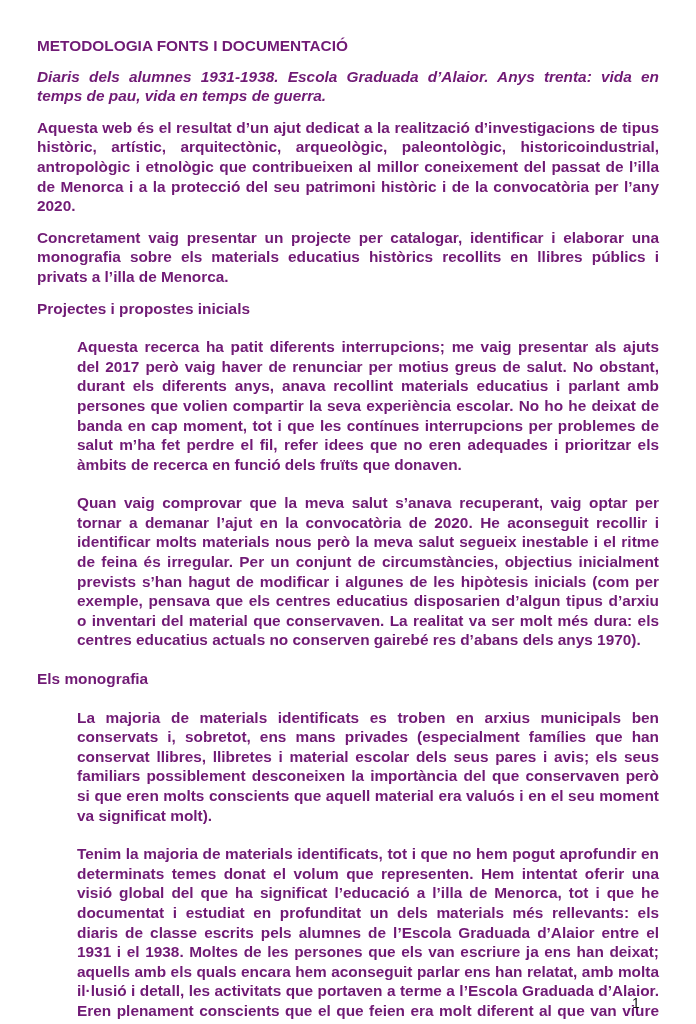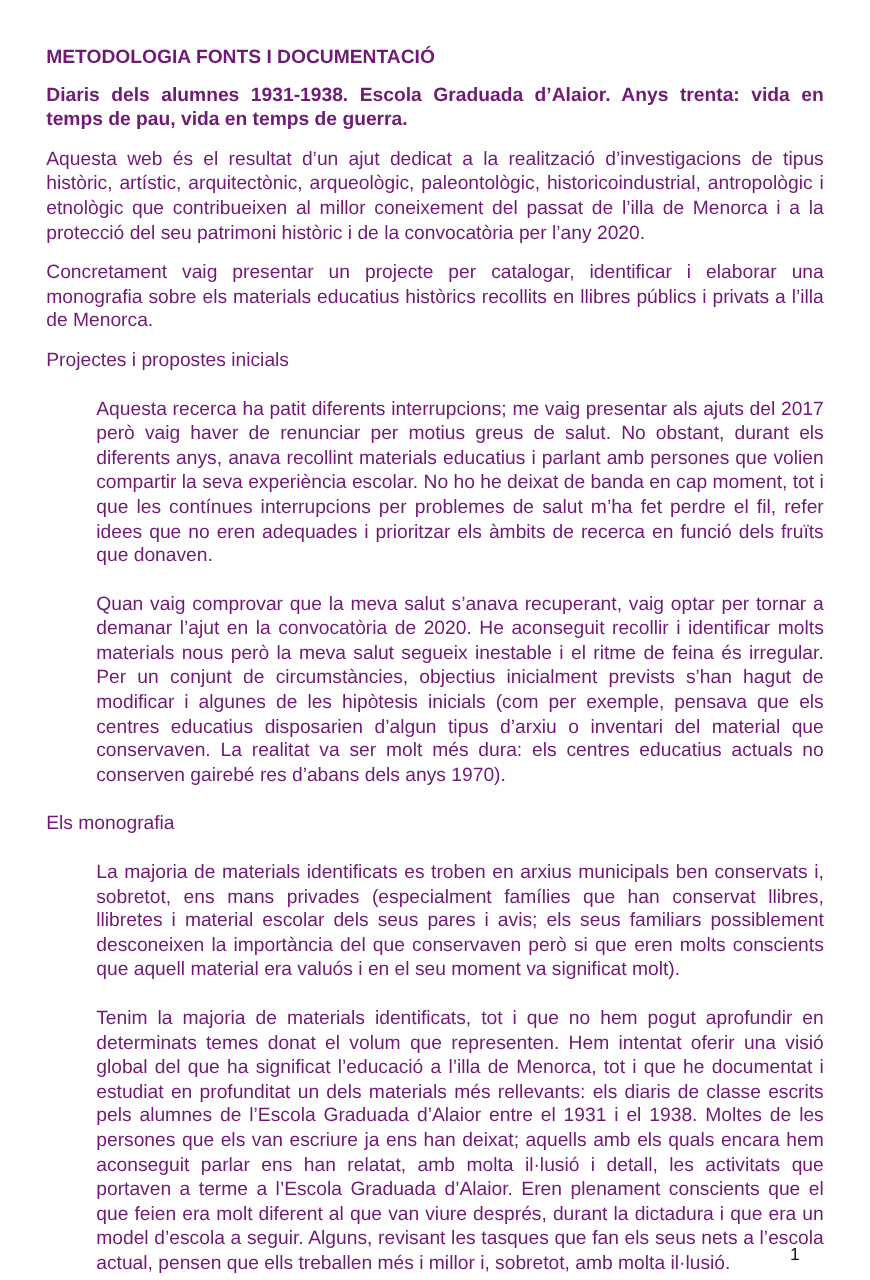--- a/index.html
+++ b/index.html
@@ -3,24 +3,24 @@
   <meta charset="utf-8">
   <style>
     html, body { margin: 0; padding: 0; background: #ffffff; }
     body { width: 696px; height: 1024px; position: relative; overflow: hidden; }
     .page {
       position: absolute; left: 37px; top: 36px; width: 622px;
       font-family: "Liberation Sans", sans-serif; color: #701a75;
       font-size: 15.4px; line-height: 19.6px;
     }
     .title { font-weight: bold; font-size: 15.4px; margin: 0 0 11px 0; }
-    .subtitle { font-weight: bold; margin: 0 0 12px 0; text-align: justify; }
-    p.body { margin: 0 0 12px 0; text-align: justify; }
+    .subtitle { font-weight: bold; margin: 0 0 12px 0; text-align: justify; font-style: italic; }
+    p.body { margin: 0 0 12px 0; text-align: justify; font-weight: bold; }
     p.body.gap { margin-bottom: 19px; margin-left: 40px; }
-    .heading { font-weight: normal; margin: 0 0 19px 0; }
+    .heading { font-weight: bold; margin: 0 0 19px 0; }
     .page-number {
       position: absolute; left: 632px; top: 995px;
       font-family: "Liberation Sans", sans-serif; font-size: 14px; color: #111;
     }
   </style>
 </head>
 <body>
 
 <div class="page">
   <div class="title">METODOLOGIA FONTS I DOCUMENTACIÓ</div>

